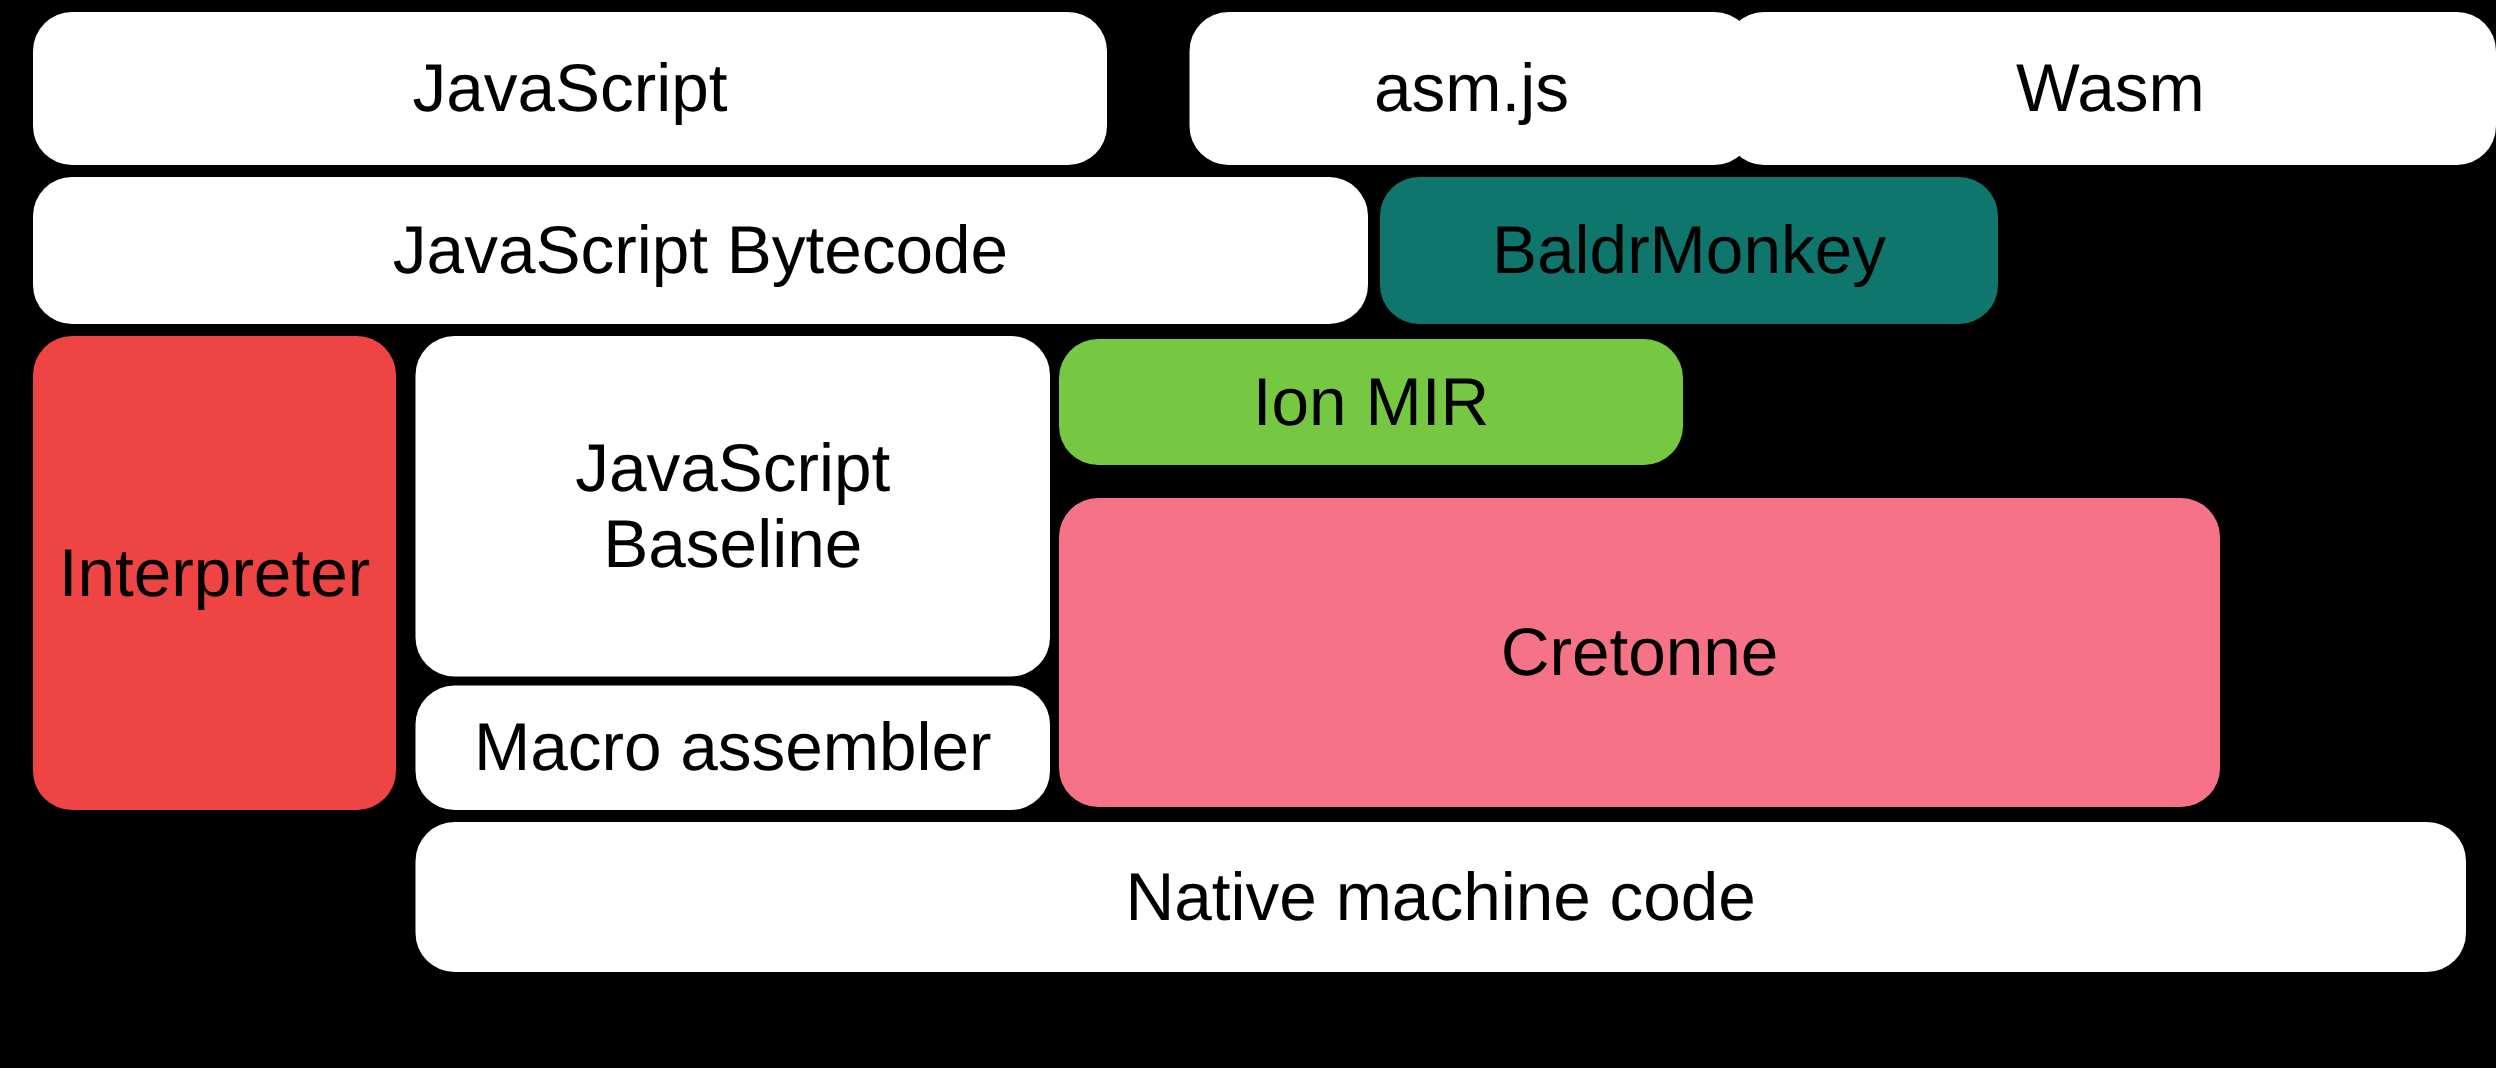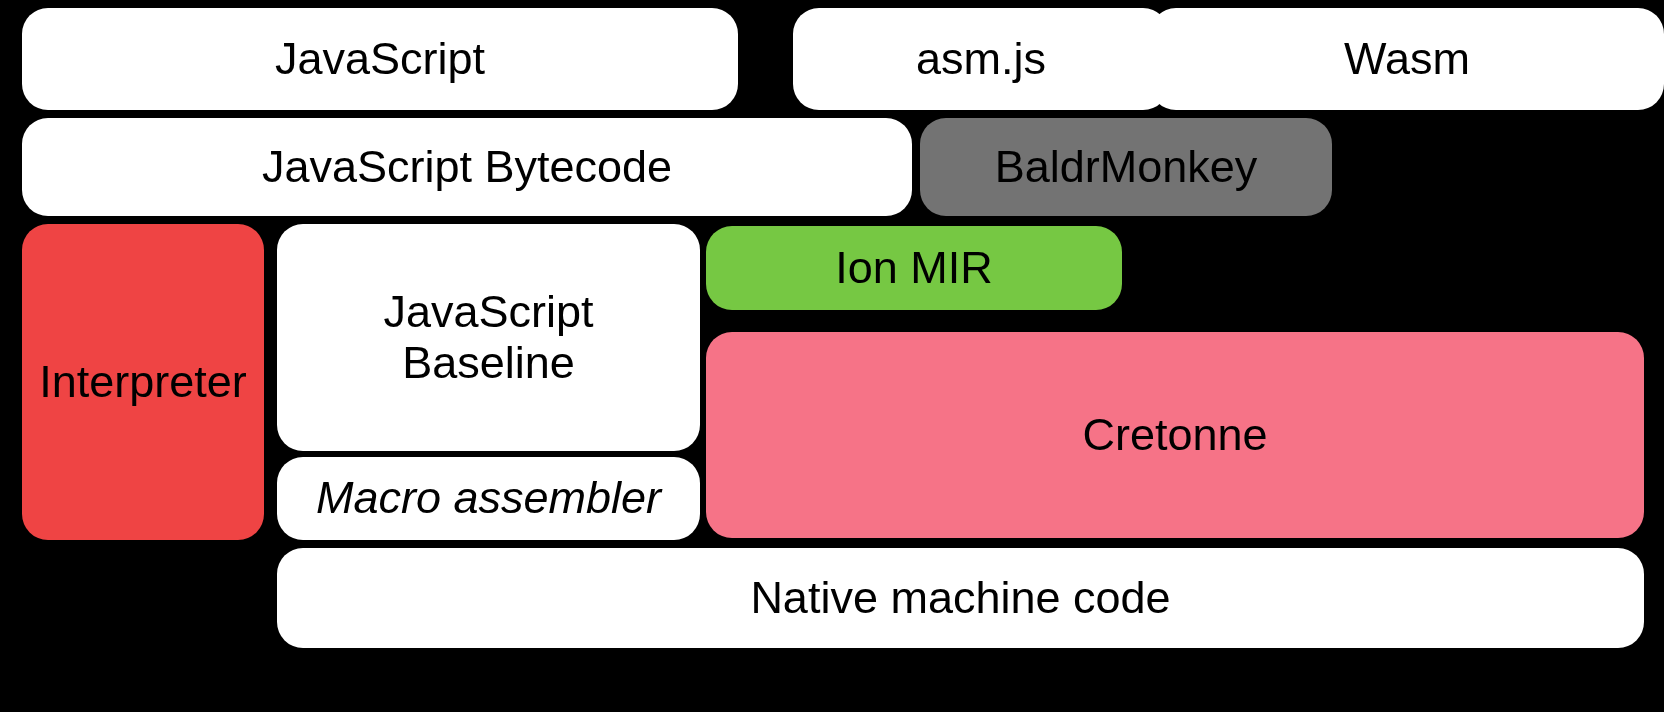--- a/index.html
+++ b/index.html
@@ -34,21 +34,21 @@
   }
 </style>
 </head>
 <body>
 
 <div id="stage" style="width: 1664px; height: 712px; background: rgb(0, 0, 0);">
     <div class="box" style="left: 22px; top: 8px; width: 716px; height: 102px; background: rgb(255, 255, 255);"><span>JavaScript</span></div>
     <div class="box" style="left: 746px; top: 8px; width: 376px; height: 102px; background: rgb(255, 255, 255); margin-left: 47px;"><span>asm.js</span></div>
     <div class="box" style="left: 1130px; top: 8px; width: 514px; height: 102px; background: rgb(255, 255, 255); margin-left: 20px;"><span>Wasm</span></div>
     <div class="box" style="left: 22px; top: 118px; width: 890px; height: 98px; background: rgb(255, 255, 255);"><span>JavaScript Bytecode</span></div>
-    <div class="box" style="left: 920px; top: 118px; width: 412px; height: 98px; background: #737373;"><span>BaldrMonkey</span></div>
+    <div class="box" style="left: 920px; top: 118px; width: 412px; height: 98px; background: #0f766e;"><span>BaldrMonkey</span></div>
     <div class="box" style="left: 22px; top: 224px; width: 242px; height: 316px; background: #ef4444;"><span>Interpreter</span></div>
     <div class="box" style="left: 277px; top: 224px; width: 423px; height: 227px; background: rgb(255, 255, 255);"><span>JavaScript
 Baseline</span></div>
     <div class="box" style="left: 706px; top: 226px; width: 416px; height: 84px; background: rgb(118, 200, 67);"><span>Ion MIR</span></div>
-    <div class="box" style="left: 706px; top: 332px; width: 938px; height: 206px; background: rgb(246, 115, 135);"><span>Cretonne</span></div>
-    <div class="box" style="left: 277px; top: 457px; width: 423px; height: 83px; background: rgb(255, 255, 255); font-style: italic;"><span>Macro assembler</span></div>
+    <div class="box" style="left: 706px; top: 332px; width: 774px; height: 206px; background: rgb(246, 115, 135);"><span>Cretonne</span></div>
+    <div class="box" style="left: 277px; top: 457px; width: 423px; height: 83px; background: rgb(255, 255, 255);"><span>Macro assembler</span></div>
     <div class="box" style="left: 277px; top: 548px; width: 1367px; height: 100px; background: rgb(255, 255, 255);"><span>Native machine code</span></div>
   </div>
 
 </body></html>

